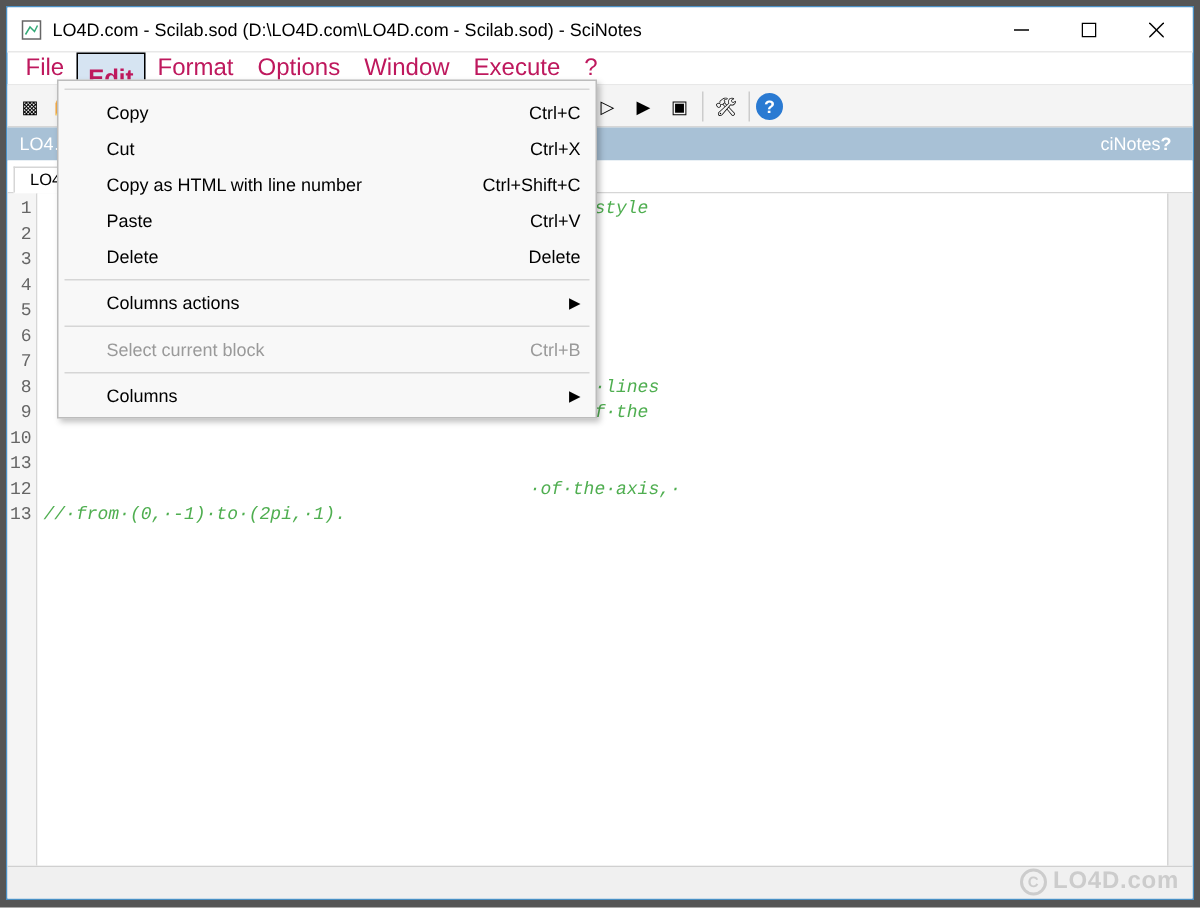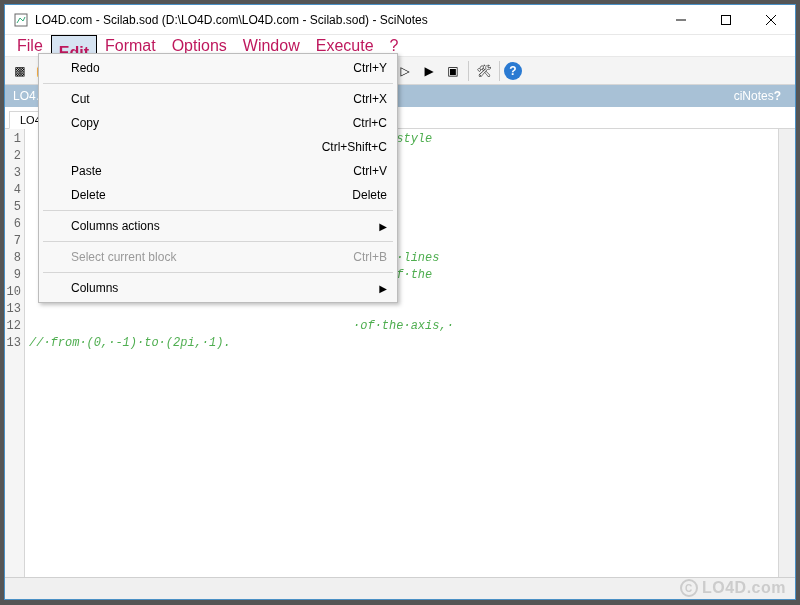--- a/index.html
+++ b/index.html
@@ -154,34 +154,31 @@
         <div class="line"><span class="comment">                                             ·of·the·axis,·</span></div>
         <div class="line"><span class="comment">//·from·(0,·-1)·to·(2pi,·1).</span></div>
       </div>
     <div class="vscroll"></div>
   </div>
 
   <div class="statusbar"></div>
 </div>
 
 <div class="dropdown" id="dropdown">
-    <div class="dd-item">
-      <span>Redo</span>
-      <span class="shortcut">Ctrl+Y</span>
-    </div>
-    <div class="dd-sep"></div>
+    <div class="dd-sep"></div>
+    <div class="dd-item">
+      <span>Copy</span>
+      <span class="shortcut">Ctrl+C</span>
+    </div>
     <div class="dd-item">
       <span>Cut</span>
       <span class="shortcut">Ctrl+X</span>
     </div>
     <div class="dd-item">
-      <span>Copy</span>
-      <span class="shortcut">Ctrl+C</span>
-    </div>
-    <div class="dd-item">
+      <span>Copy as HTML with line number</span>
       <span class="shortcut">Ctrl+Shift+C</span>
     </div>
     <div class="dd-item">
       <span>Paste</span>
       <span class="shortcut">Ctrl+V</span>
     </div>
     <div class="dd-item">
       <span>Delete</span>
       <span class="shortcut">Delete</span>
     </div>

